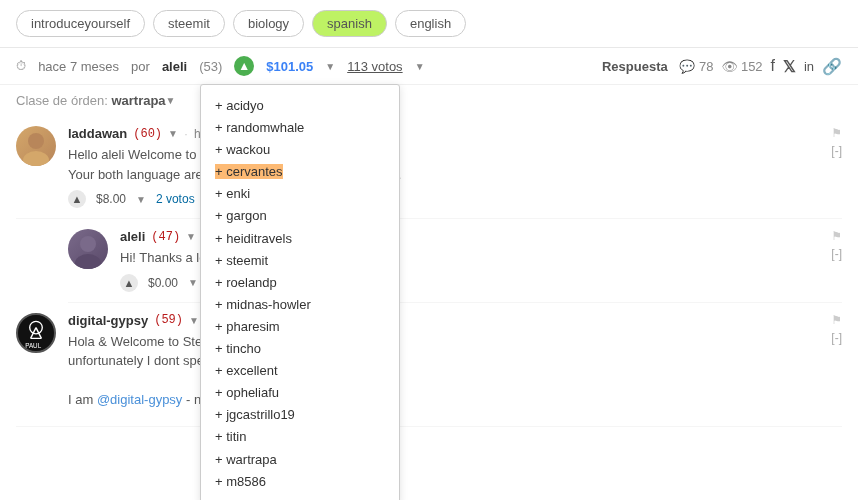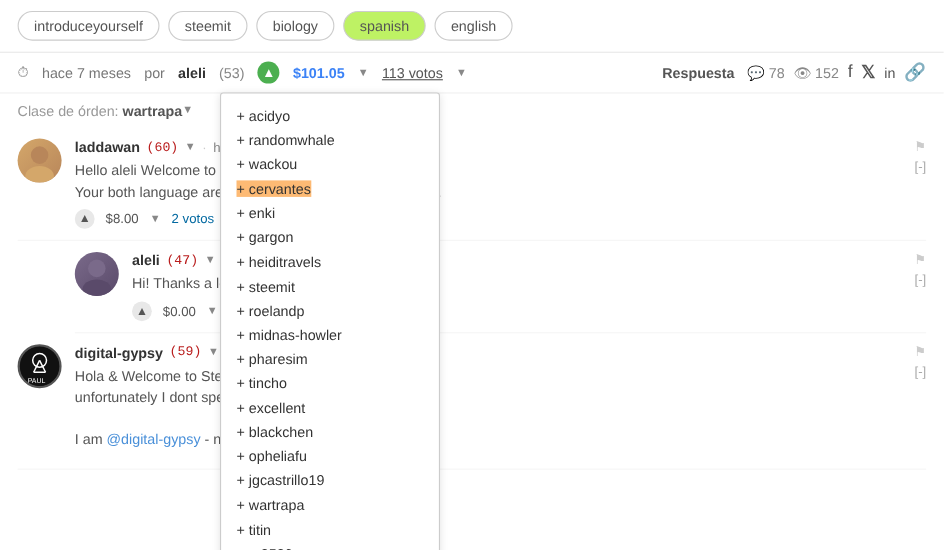--- a/index.html
+++ b/index.html
@@ -126,25 +126,24 @@
       <div><span class="highlighted">+ cervantes</span></div>
       <div>+ enki</div>
       <div>+ gargon</div>
       <div>+ heiditravels</div>
       <div>+ steemit</div>
       <div>+ roelandp</div>
       <div>+ midnas-howler</div>
       <div>+ pharesim</div>
       <div>+ tincho</div>
       <div>+ excellent</div>
-      <div>+ blackchen</div>
       <div>+ opheliafu</div>
       <div>+ jgcastrillo19</div>
+      <div>+ titin</div>
       <div>+ wartrapa</div>
-      <div>+ titin</div>
       <div>+ m8586</div>
     </div>
 
   <button class="respuesta-btn">Respuesta</button>
 
   <div class="icons">
     <span class="stat-item">
       <span>💬</span>
       <span>78</span>
     </span>

